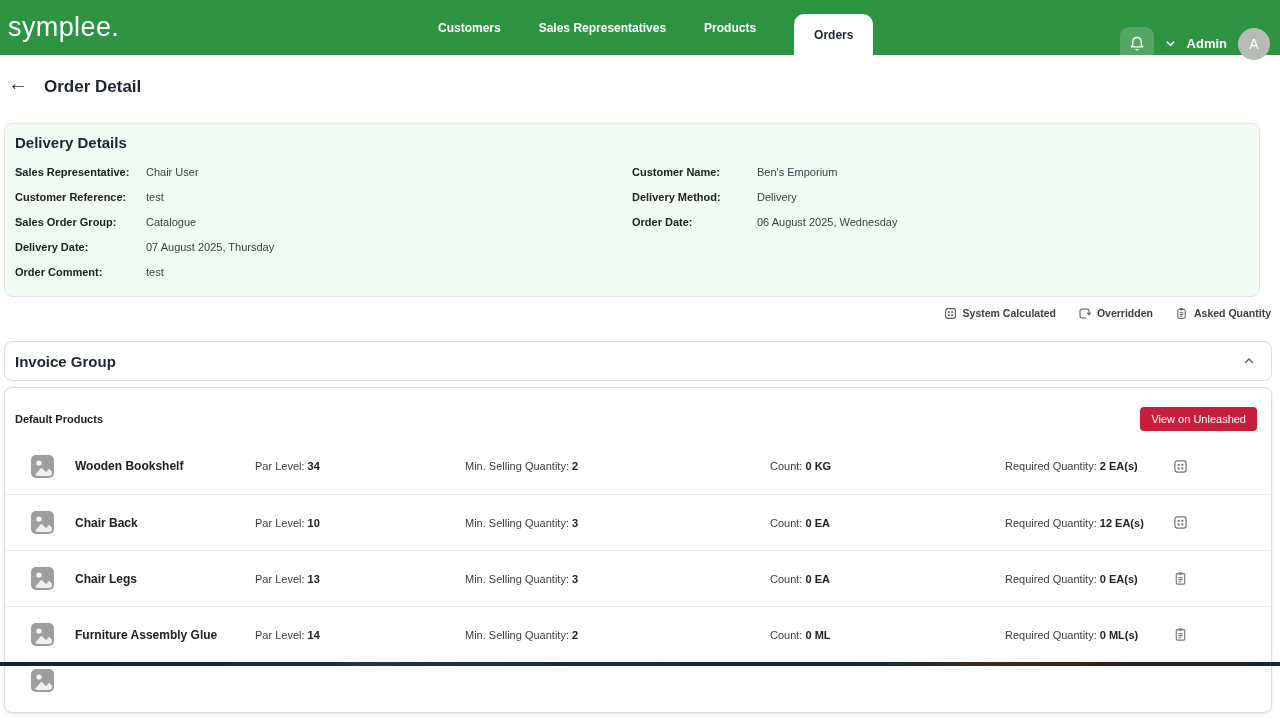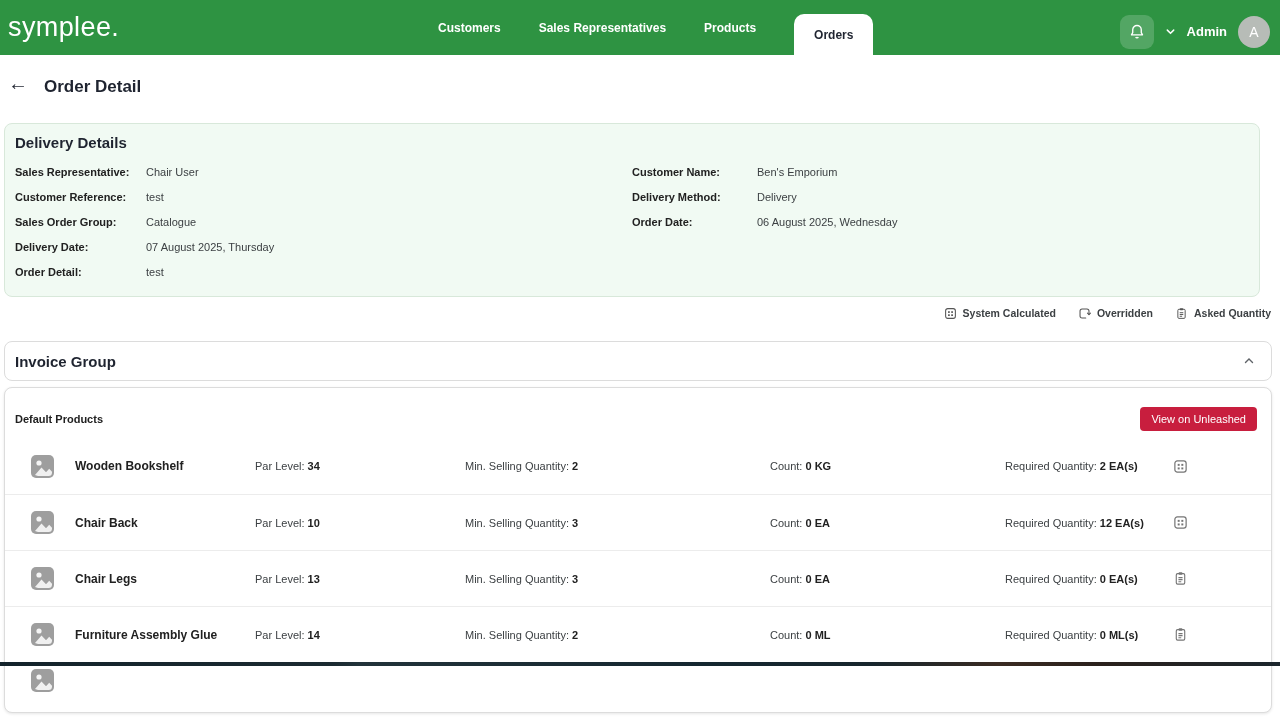--- a/index.html
+++ b/index.html
@@ -6,21 +6,21 @@
   html,body { width:1280px; height:720px; background:#fff; font-family:"Liberation Sans",sans-serif; overflow:hidden; }
   .app { position:relative; width:1280px; height:720px; }
 
   
   .header { height:55px; background:#2e9342; display:flex; align-items:center; position:relative; }
   .logo { color:#fff; font-size:27px; font-weight:500; letter-spacing:.4px; margin-left:8px; }
   .nav { position:absolute; left:438px; top:0; height:55px; display:flex; align-items:center; gap:38px; }
   .nav-item { color:#fff; font-size:12px; font-weight:bold; cursor:pointer; white-space:nowrap; }
   .nav-tab-active { align-self:flex-end; height:41px; background:#fff; color:#1f2430; font-size:12px; font-weight:bold;
     display:flex; align-items:center; padding:16px 20px; border-radius:10px 10px 0 0; cursor:pointer; }
-  .header-right { position:absolute; right:10px; top:4px; height:55px; display:flex; align-items:center; gap:11px; }
+  .header-right { position:absolute; right:10px; top:16px; height:55px; display:flex; align-items:center; gap:11px; }
   .bell-btn { width:34px; height:34px; border-radius:9px; background:rgba(255,255,255,.18); display:flex; align-items:center; justify-content:center; cursor:pointer; }
   .user-chevron { display:flex; align-items:center; cursor:pointer; }
   .admin-name { color:#fff; font-size:13px; font-weight:bold; }
   .avatar { width:32px; height:32px; border-radius:50%; background:#b7bcb7; color:#fff; font-size:14px;
     display:flex; align-items:center; justify-content:center; cursor:pointer; }
 
   
   .page-title-row { margin:16px 0 0 8px; height:24px; display:flex; align-items:center; gap:16px; }
   .back-arrow { font-size:20px; color:#1f2430; cursor:pointer; line-height:24px; }
   .page-title { font-size:17px; font-weight:bold; color:#1f2430;margin-top:8px; }
@@ -117,21 +117,21 @@
         </div>
         <div class="dl-row">
           <span class="dl-label">Sales Order Group:</span>
           <span class="dl-value">Catalogue</span>
         </div>
         <div class="dl-row">
           <span class="dl-label">Delivery Date:</span>
           <span class="dl-value">07 August 2025, Thursday</span>
         </div>
         <div class="dl-row">
-          <span class="dl-label">Order Detail:</span>
+          <span class="dl-label">Order Comment:</span>
           <span class="dl-value">test</span>
         </div>
       </div>
       <div>
         <div class="dl-row">
           <span class="dl-label-r">Customer Name:</span>
           <span class="dl-value">Ben's Emporium</span>
         </div>
         <div class="dl-row">
           <span class="dl-label-r">Delivery Method:</span>

